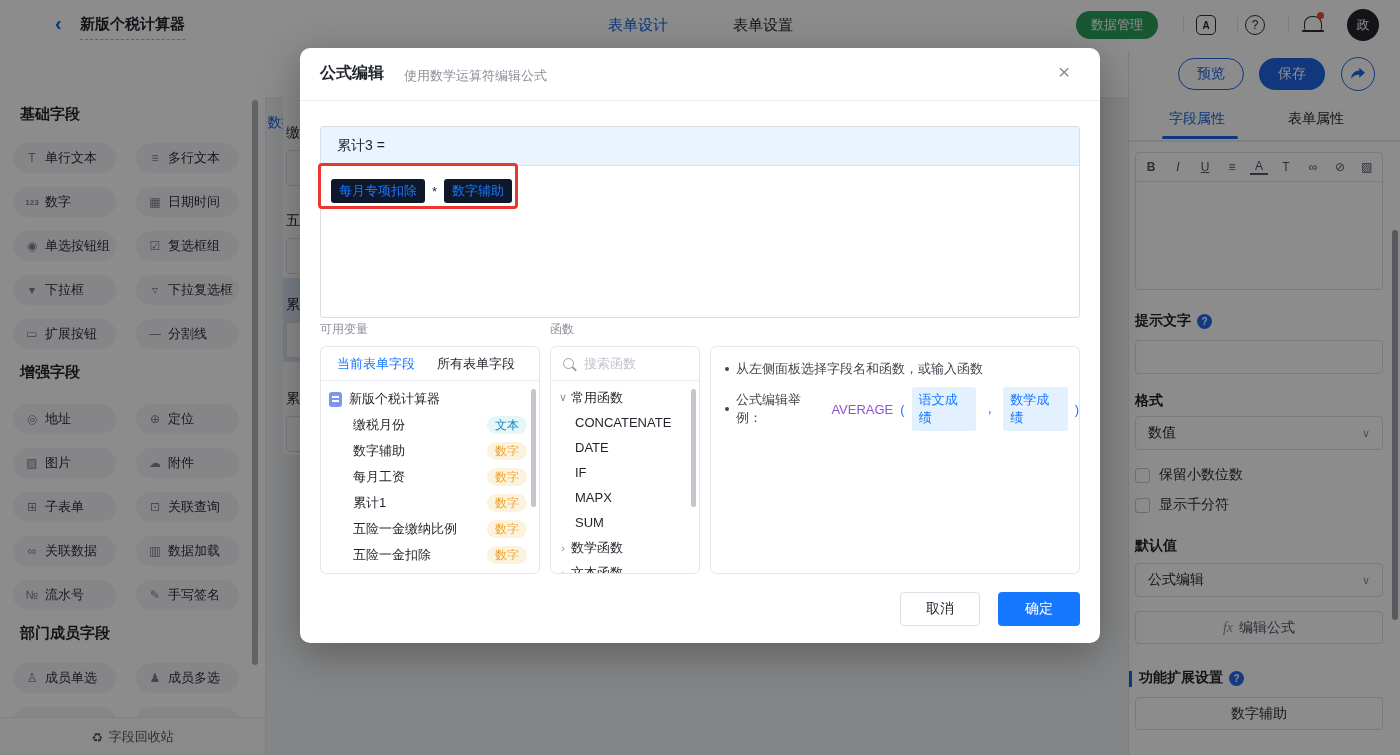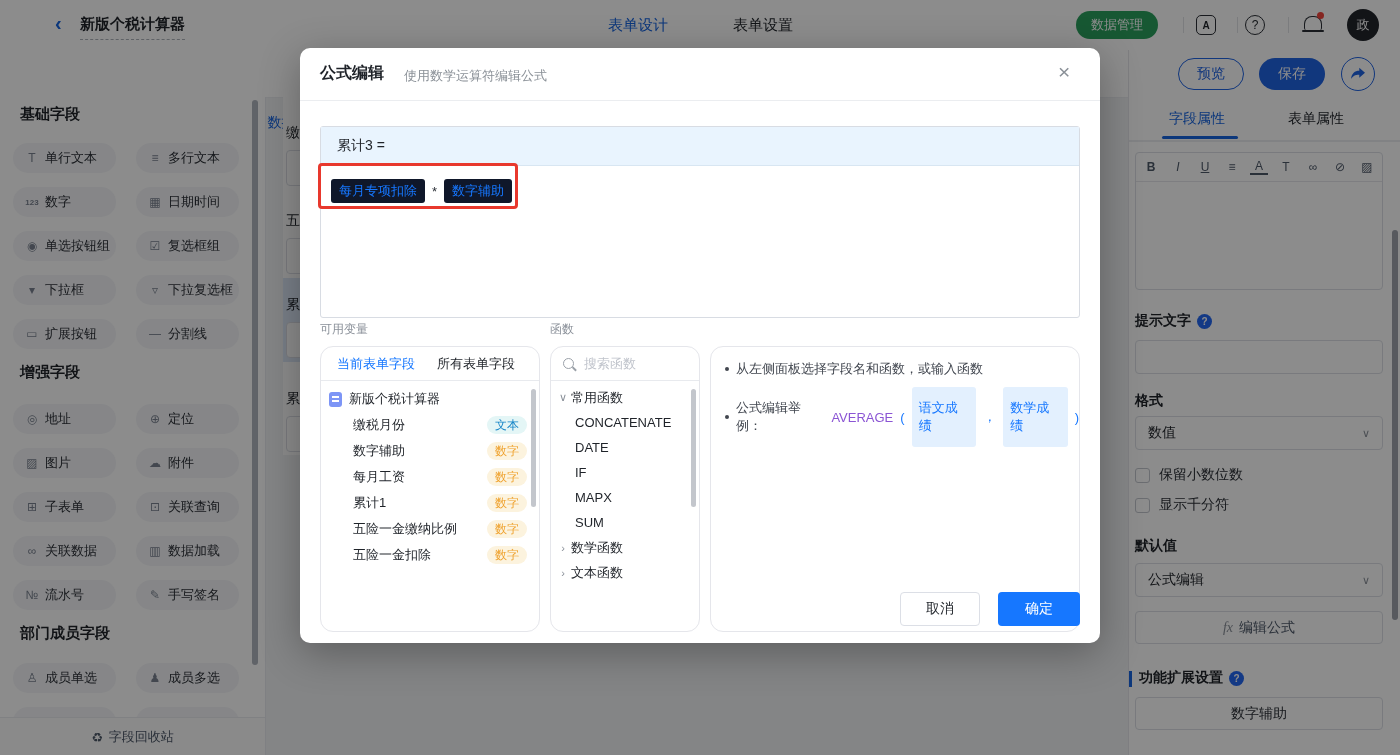--- a/index.html
+++ b/index.html
@@ -76,41 +76,41 @@
   .m-sub{left:104px;top:19px;font-size:13px;color:#8A9097;}
   .m-x{position:absolute;left:758px;top:13px;font-size:21px;color:#8A9097;cursor:pointer;line-height:1;}
   .m-div{left:0;top:52px;width:800px;height:1px;background:#EBEDF0;}
   .formula{left:20px;top:78px;width:760px;height:192px;border:1px solid #D8DCE3;border-radius:3px;box-sizing:border-box;}
   .formula-head{height:38px;background:#E9F4FE;display:flex;align-items:center;padding-left:16px;font-size:14px;
                 border-bottom:1px solid #D8E6F2;}
   .formula-body{padding:13px 10px;display:flex;align-items:center;gap:7px;}
   .token{background:#0f172a;color:#1677FF;font-size:13px;padding:3px 8px;border-radius:3px;cursor:pointer;}
   .star{color:#2B2F36;font-size:13px;}
   .m-seclabel{top:273px;font-size:12px;color:#8A9099;}
-  .mpanel{top:298px;height:286px;border:1px solid #E5E6EB;border-radius:13px;box-sizing:border-box;background:#fff;overflow:hidden;}
+  .mpanel{top:298px;height:228px;border:1px solid #E5E6EB;border-radius:6px;box-sizing:border-box;background:#fff;overflow:hidden;}
   .vtabs{display:flex;height:33px;border-bottom:1px solid #E8EAEE;align-items:center;}
   .vtab{font-size:13px;cursor:pointer;}
   .trow{position:absolute;left:0;width:100%;height:26px;display:flex;align-items:center;cursor:pointer;}
   .docicon{width:13px;height:15px;background:#7D95F6;border-radius:3px;position:relative;flex:none;}
   .docicon::after{content:"";position:absolute;left:3px;right:3px;top:4px;height:2px;background:#fff;box-shadow:0 4px 0 #fff;}
   .badge{position:absolute;right:12px;height:18px;border-radius:9px;font-size:12px;display:flex;align-items:center;
          padding:0 8px;}
   .b-text{background:#E4F6F6;color:#1786C8;}
   .b-num{background:#FCF3DE;color:#EFA22D;}
   .p-scroll{position:absolute;right:3px;top:42px;width:5px;height:118px;border-radius:3px;background:#C3C6CC;}
   .mag{position:relative;width:9px;height:9px;border:1.5px solid #9AA0A8;border-radius:50%;flex:none;}
   .mag::after{content:"";position:absolute;width:5px;height:1.5px;background:#9AA0A8;transform:rotate(45deg);
               right:-4px;bottom:-1px;}
   .search-inp{border:none;outline:none;font-size:13px;width:95px;color:#2B2F36;background:transparent;}
   .search-inp::placeholder{color:#BFC3CB;}
   .frow{position:absolute;left:0;width:100%;height:25px;display:flex;align-items:center;font-size:13px;cursor:pointer;}
   .fchev{color:#8A9099;font-size:11px;width:16px;text-align:center;flex:none;}
   .tip-line{position:absolute;left:14px;font-size:13px;color:#41464F;display:flex;align-items:center;gap:7px;flex-wrap:nowrap;}
   .dot{width:4px;height:4px;border-radius:50%;background:#41464F;flex:none;}
-  .mini-token{background:#E3F0FE;color:#1677FF;padding:12px 7px;border-radius:3px;font-size:13px;}
+  .mini-token{background:#E3F0FE;color:#1677FF;padding:4px 7px;border-radius:3px;font-size:13px;}
   .fn-purple{color:#8B55D4;}
   .blue-t{color:#1677FF;}
   .btn-outline{border:1px solid #DCDFE6;background:#fff;color:#1F2329;border-radius:4px;font-size:14px;
                display:flex;align-items:center;justify-content:center;cursor:pointer;box-sizing:border-box;}
   .btn-primary{background:#1677FF;color:#fff;border-radius:4px;font-size:14px;display:flex;align-items:center;
                justify-content:center;cursor:pointer;}
   .annot{left:318px;top:163px;width:200px;height:46px;border:3px solid #E8382D;border-radius:4px;
          box-sizing:border-box;z-index:150;}
 </style>
 </head>

